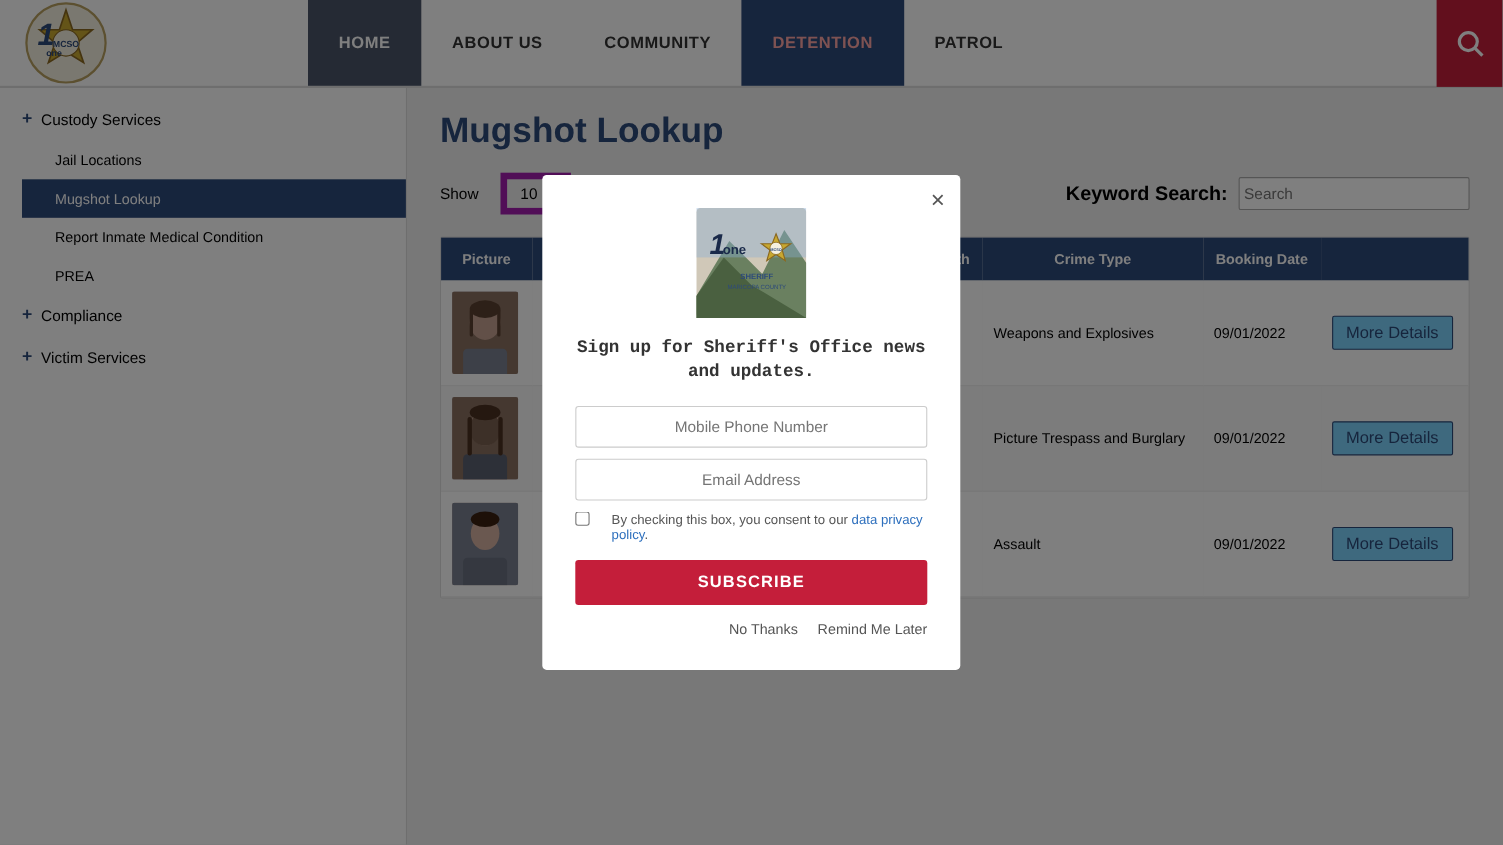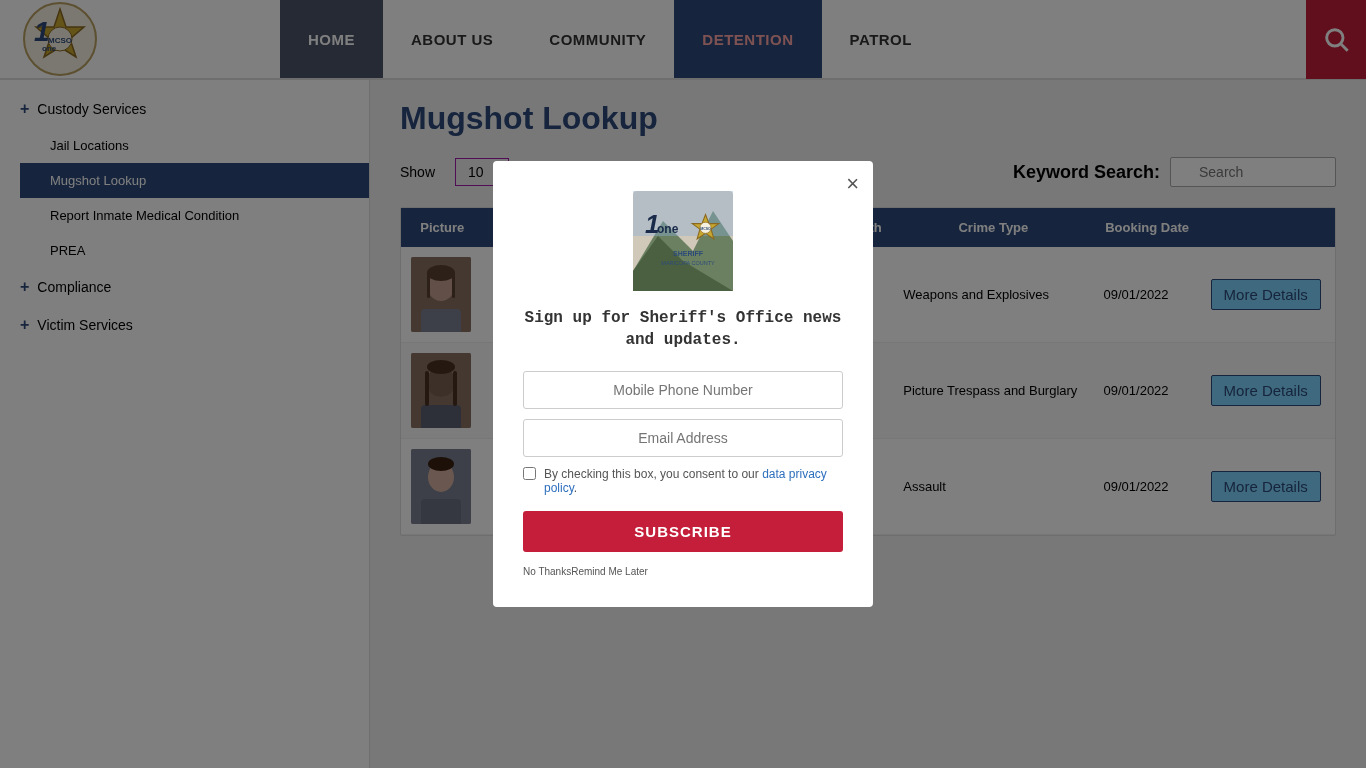--- a/index.html
+++ b/index.html
@@ -113,24 +113,24 @@
       margin-left: auto;
       display: flex;
       align-items: center;
       gap: 10px;
     }
     .keyword-search label {
       font-size: 18px;
       font-weight: 600;
     }
     .keyword-search input {
-      padding: 6px 28px;
+      padding: 6px 4px;
       border: 1px solid #aaa;
       border-radius: 2px;
-      width: 166px;
+      width: 210px;
       font-size: 14px;
     }
 
     
     .table-container {
       border: 1px solid #ddd;
       border-radius: 2px;
     }
     table {
       width: 100%;
@@ -221,21 +221,21 @@
       padding: 10px 14px;
       border: 1px solid #ccc;
       border-radius: 3px;
       font-size: 14px;
       margin-bottom: 10px;
       text-align: center;
     }
     .modal-checkbox-row {
       display: flex;
       align-items: flex-start;
-      gap: 8px;
+      gap: 20px;
       font-size: 12px;
       color: #555;
       text-align: left;
       margin-bottom: 16px;
     }
     .modal-checkbox-row a { color: #2d6fbd; }
     .subscribe-btn {
       background: #c41e3a;
       color: #fff;
       border: none;
@@ -243,32 +243,33 @@
       font-size: 15px;
       font-weight: bold;
       border-radius: 3px;
       cursor: pointer;
       width: 100%;
       margin-bottom: 14px;
       letter-spacing: 1px;
     }
     .modal-links {
       display: flex;
-      justify-content: flex-start;
-      font-size: 10px;
+      justify-content: flex-end;
+      font-size: 13px;
+      gap: 18px;
     }
     .modal-links a {
       color: #555;
       text-decoration: none;
       cursor: pointer;
     }
 
     .show-select {
       padding: 4px 8px;
-      border: 1px solid #a21caf;
+      border: 6px solid #a21caf;
       font-size: 14px;
     }
   </style>
 </head>
 <body>
 
 <header class="header">
   <div class="logo-area">
     <div class="logo-circle">
       <svg viewBox="0 0 80 80" width="80" height="80">

